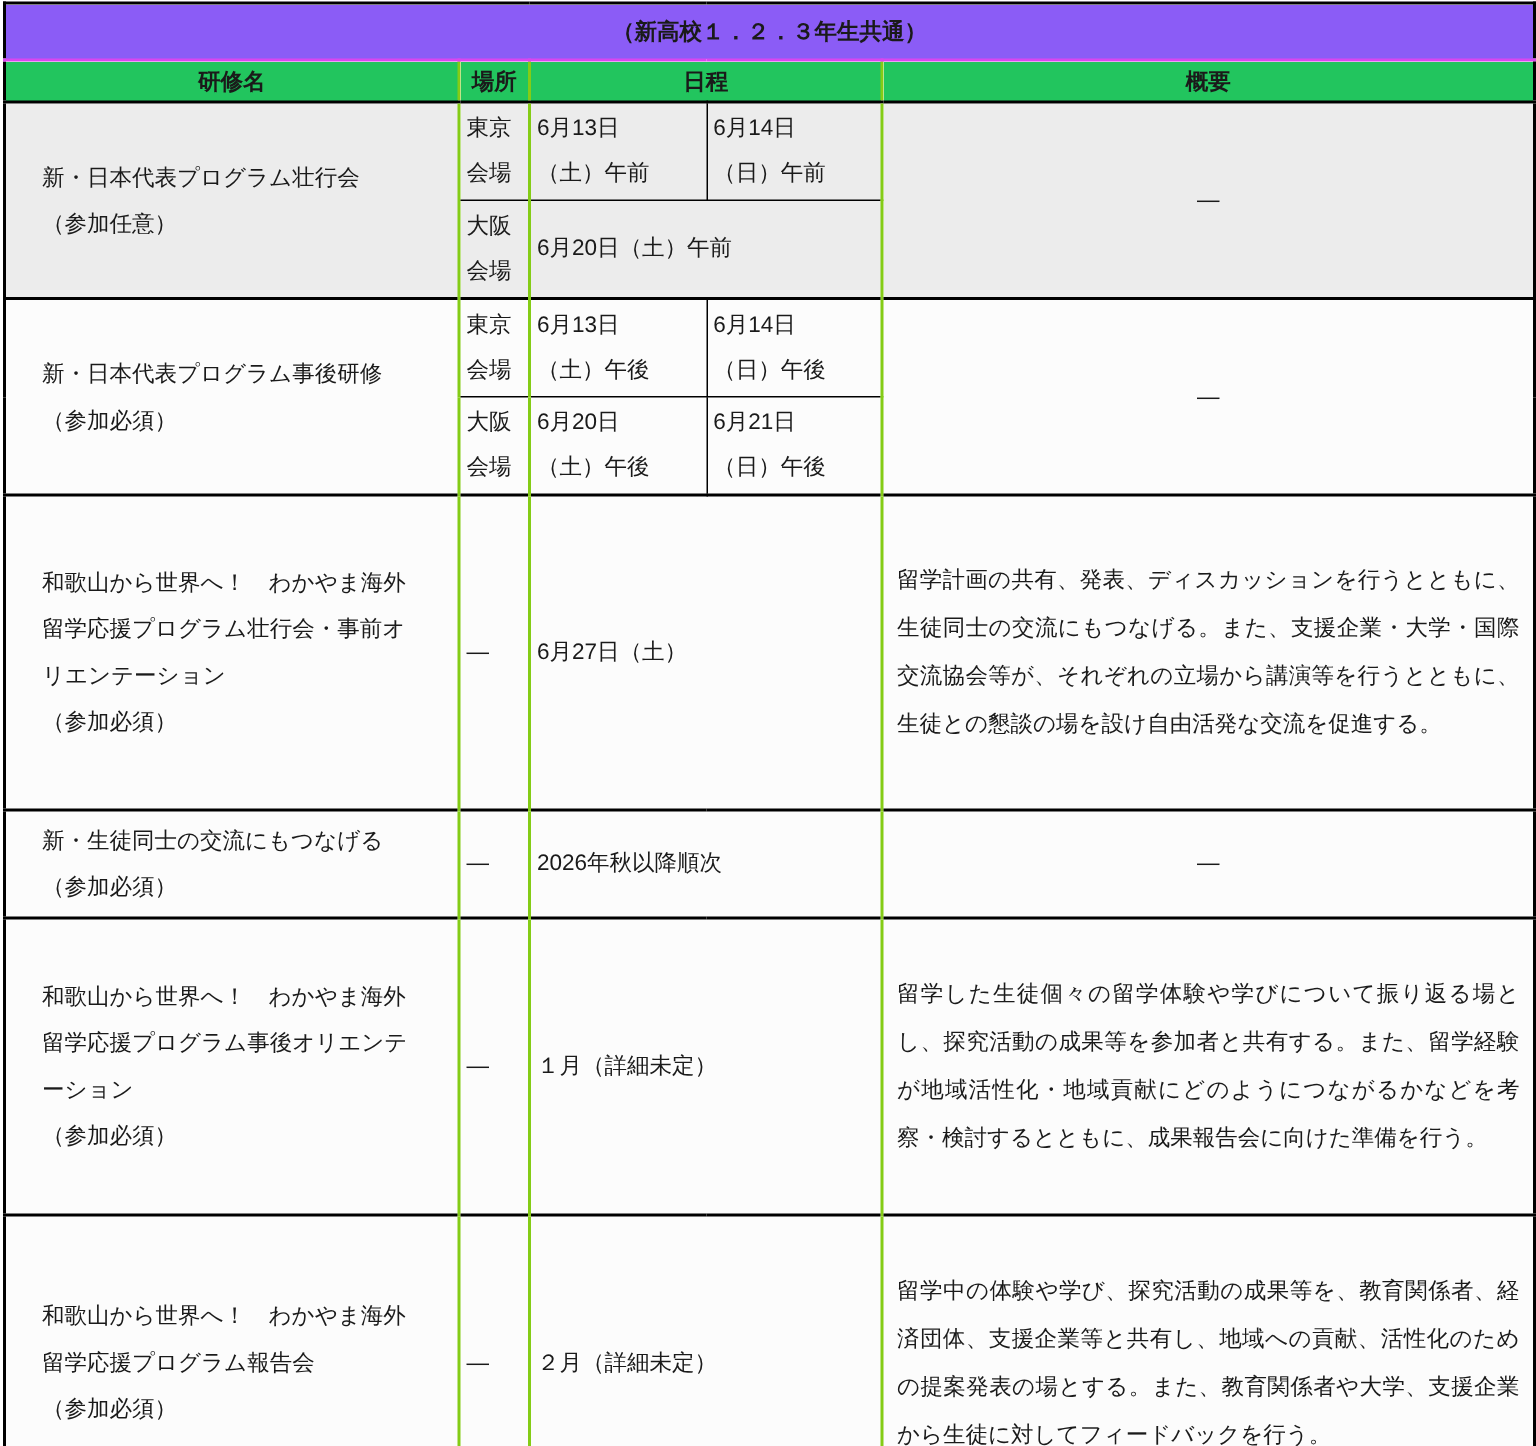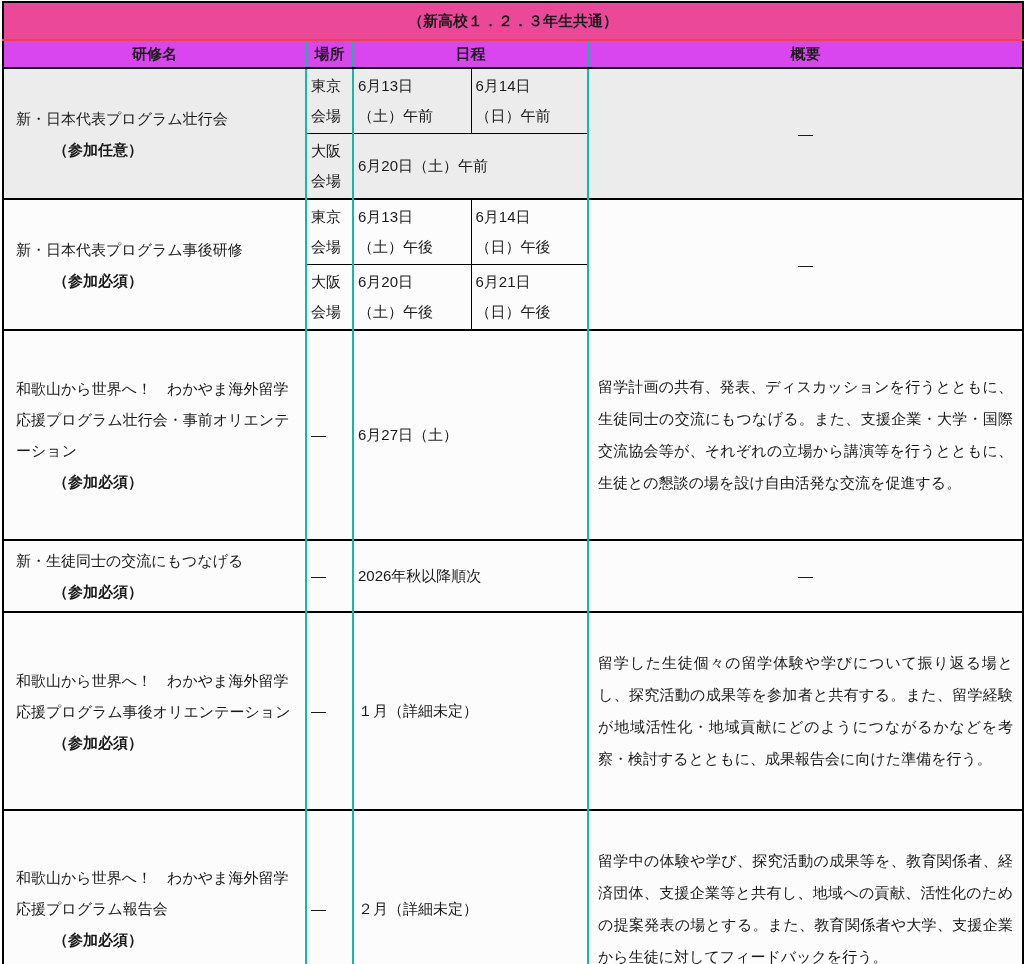--- a/index.html
+++ b/index.html
@@ -18,34 +18,34 @@
     background:#fcfcfc;
   }
   td,th{
     border:1px solid #000;
     font-size:15px;
     padding:2px 4px;
     vertical-align:middle;
     overflow:hidden;
   }
   
-  tr.title-row td{border-bottom:2px solid #ef4444; background:#ec4899;}
-  tr.header-row th{border-bottom:2px solid #000; background:#d946ef; font-weight:bold; text-align:center;}
+  tr.title-row td{border-bottom:2px solid #d946ef; background:#8b5cf6;}
+  tr.header-row th{border-bottom:2px solid #000; background:#22c55e; font-weight:bold; text-align:center;}
   tr.major td{border-top:2px solid #000;}
-  .vb2{border-left:2px solid #14b8a6;}
+  .vb2{border-left:2px solid #84cc16;}
   
   .shaded{background:#ececec;}
   .title-cell{
     text-align:center; font-weight:bold; font-size:15px;
   }
   .name-cell{
-    text-align:left; padding:4px 12px; line-height:31px;
+    text-align:left; padding:4px 24px; line-height:31px;
   }
   .name-cell .nm{display:block;}
-  .name-cell .note{display:block; font-weight:bold;margin-left:37px;}
+  .name-cell .note{display:block; font-weight:normal;}
   .place-cell,.date-cell,.dash-cell{
     text-align:left; white-space:pre-line; line-height:30px;
   }
   .summary-cell{
     text-align:justify; padding:4px 9px; line-height:32px;
   }
   .summary-dash{text-align:center;}
 </style>
 </head>
 <body>

